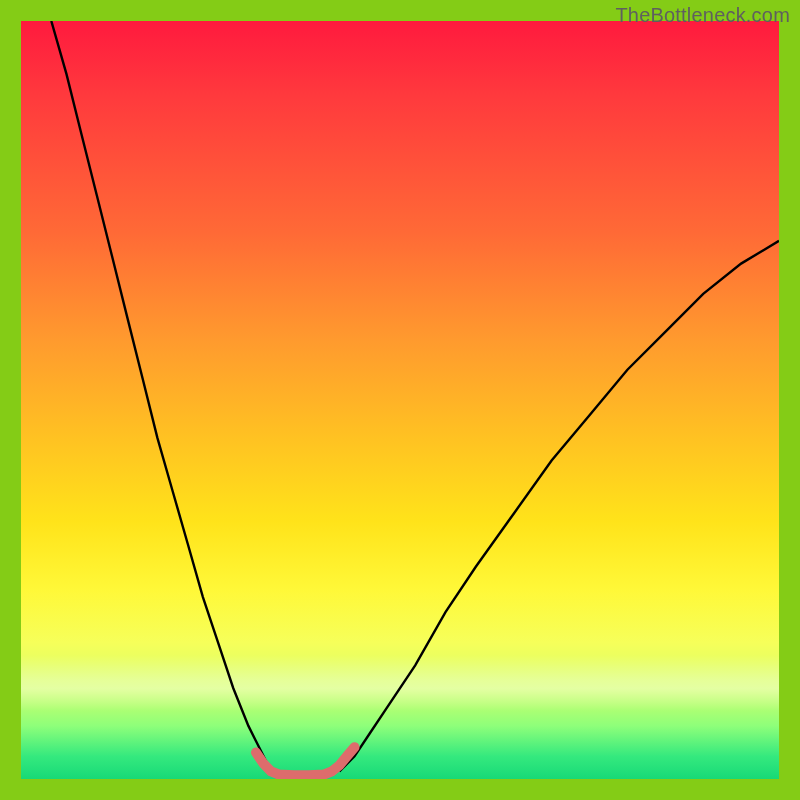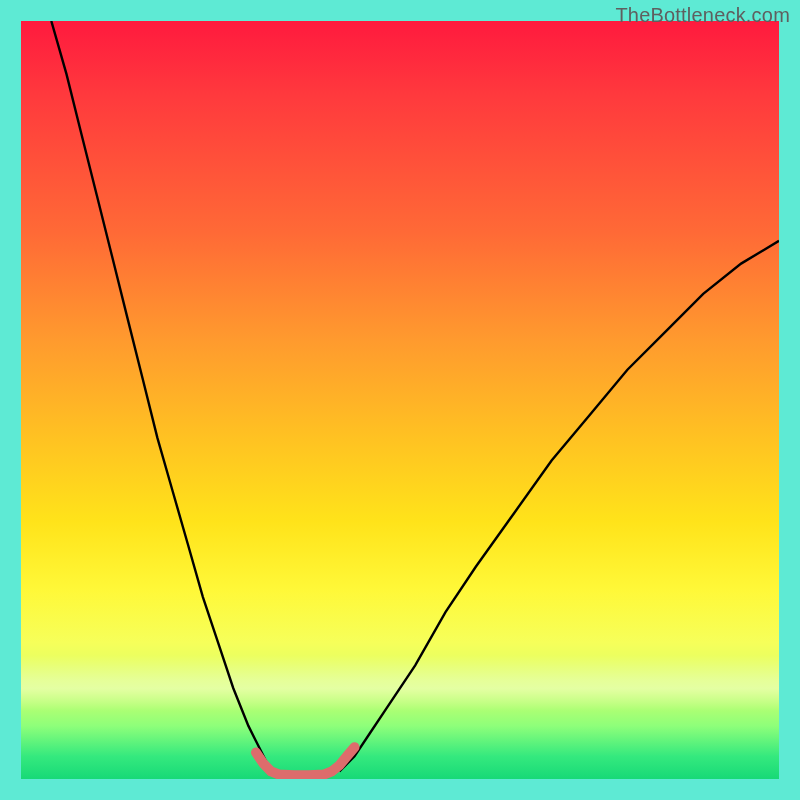--- a/index.html
+++ b/index.html
@@ -8,21 +8,21 @@
     width: 800px;
     height: 800px;
     background: #000;
     overflow: hidden;
     font-family: Arial, Helvetica, sans-serif;
   }
   .frame {
     position: relative;
     width: 800px;
     height: 800px;
-    background: #5eead4;
+    background: #84cc16;
   }
   .plot-area {
     position: absolute;
     left: 21px;
     top: 21px;
     width: 758px;
     height: 758px;
     
     background: linear-gradient(
       to bottom,

